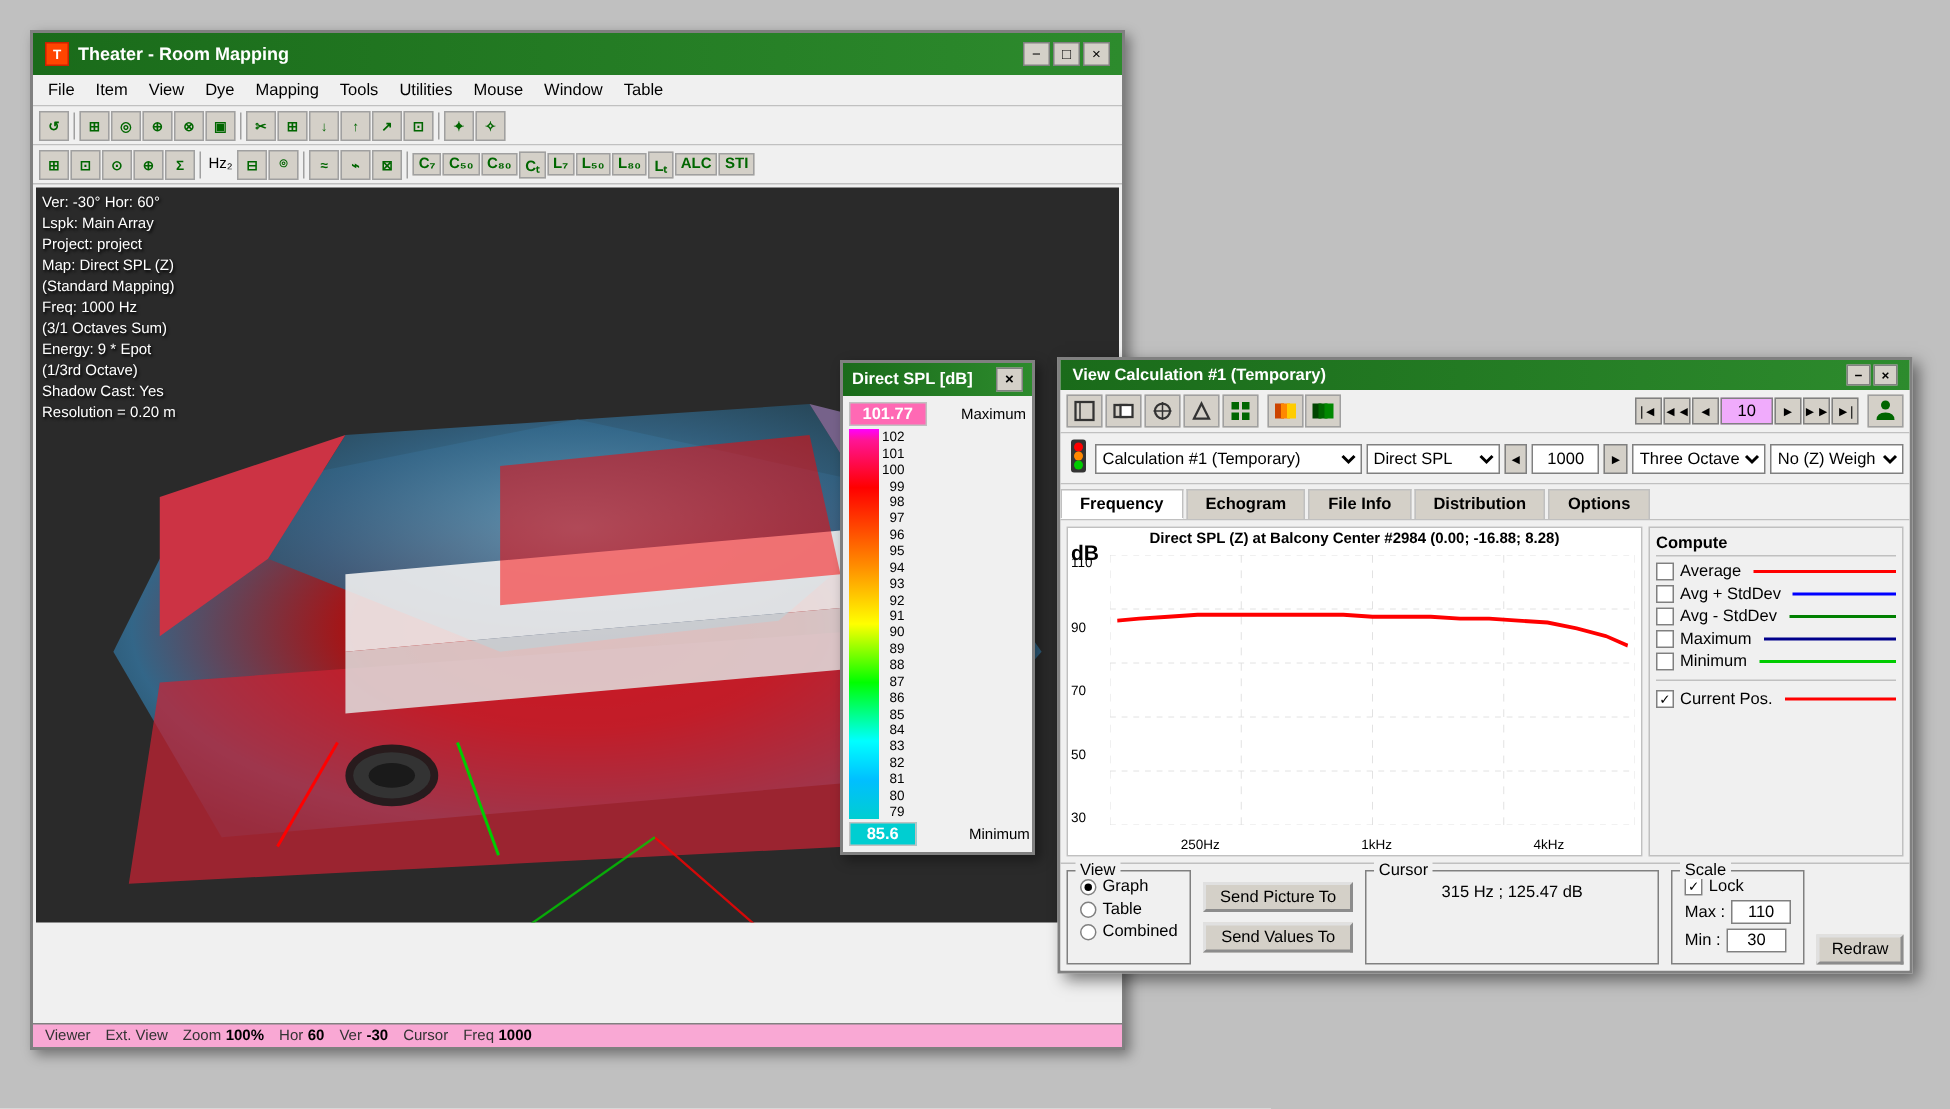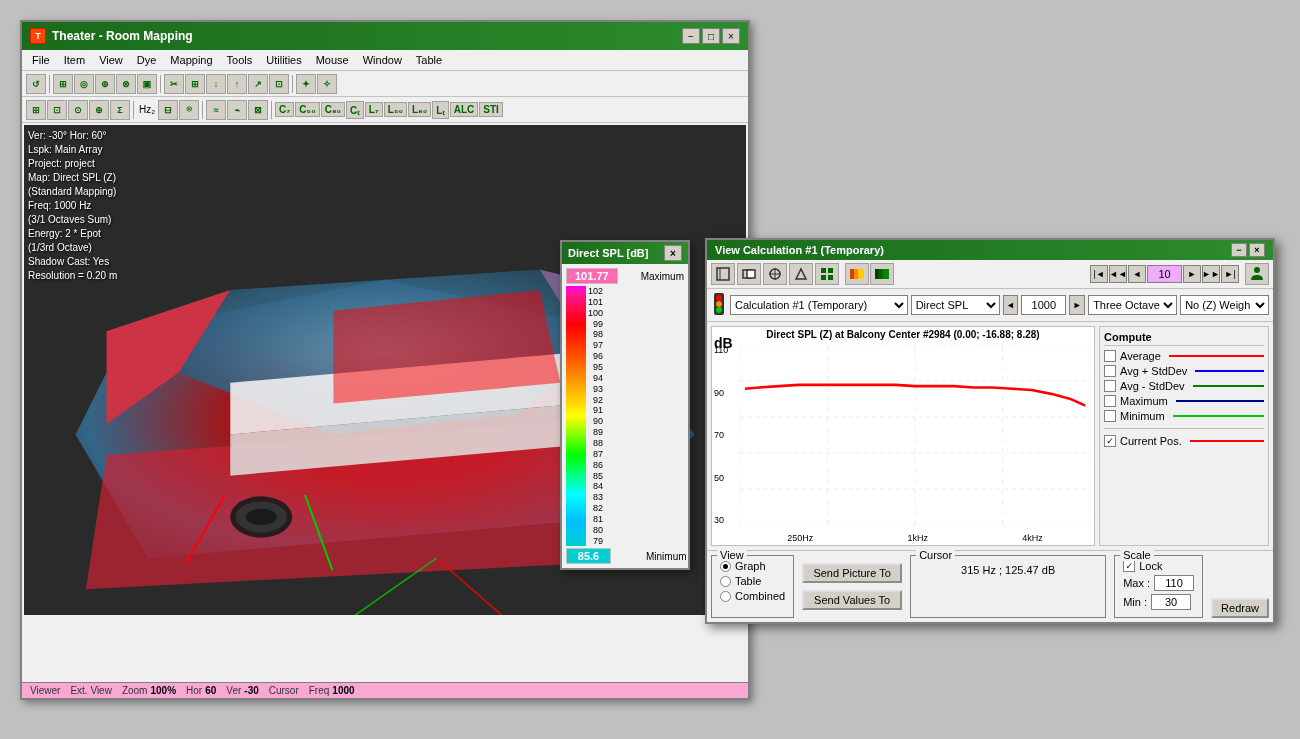--- a/index.html
+++ b/index.html
@@ -671,21 +671,21 @@
   <div class="viewer-area">
 
     <div class="info-panel">
       <div>Ver: -30°  Hor: 60°</div>
       <div>Lspk: Main Array</div>
       <div>Project: project</div>
       <div>Map: Direct SPL (Z)</div>
       <div>(Standard Mapping)</div>
       <div>Freq: 1000 Hz</div>
       <div>(3/1 Octaves Sum)</div>
-      <div>Energy: 2 * Epot</div>
+      <div>Energy: 9 * Epot</div>
       <div>(1/3rd Octave)</div>
       <div>Shadow Cast: Yes</div>
       <div>Resolution = 0.20 m</div>
     </div>
 
     <svg class="room-scene" viewBox="0 0 700 490">
 
       <defs>
         <radialGradient id="roomGrad" cx="50%" cy="50%" r="60%">
           <stop offset="0%" style="stop-color:#cc0000;stop-opacity:1"></stop>
@@ -898,20 +898,27 @@
     <input class="freq-input" type="text" value="1000" style="">
     <div class="freq-nav-btn">►</div>
     <select class="calc-select" style="width:90px;">
       <option>Three Octave</option>
     </select>
     <select class="calc-select" style="width:90px;">
       <option>No (Z) Weigh</option>
     </select>
   </div>
 
+  <div class="calc-tabs">
+    <div class="calc-tab active">Frequency</div>
+    <div class="calc-tab">Echogram</div>
+    <div class="calc-tab">File Info</div>
+    <div class="calc-tab">Distribution</div>
+    <div class="calc-tab">Options</div>
+  </div>
 
   <div class="calc-body">
 
     <div style="flex:1;position:relative;">
       <div class="graph-area" style="height:220px;">
         <div class="graph-title">Direct SPL (Z) at Balcony Center #2984 (0.00; -16.88; 8.28)</div>
 
         <svg style="position:absolute;top:18px;left:28px;right:4px;bottom:20px;width:calc(100% - 32px);height:calc(100% - 38px);" viewBox="0 0 360 140" preserveAspectRatio="none">
 
           <line x1="0" y1="0" x2="360" y2="0" stroke="#ddd" stroke-width="0.5" stroke-dasharray="4,4"></line>

